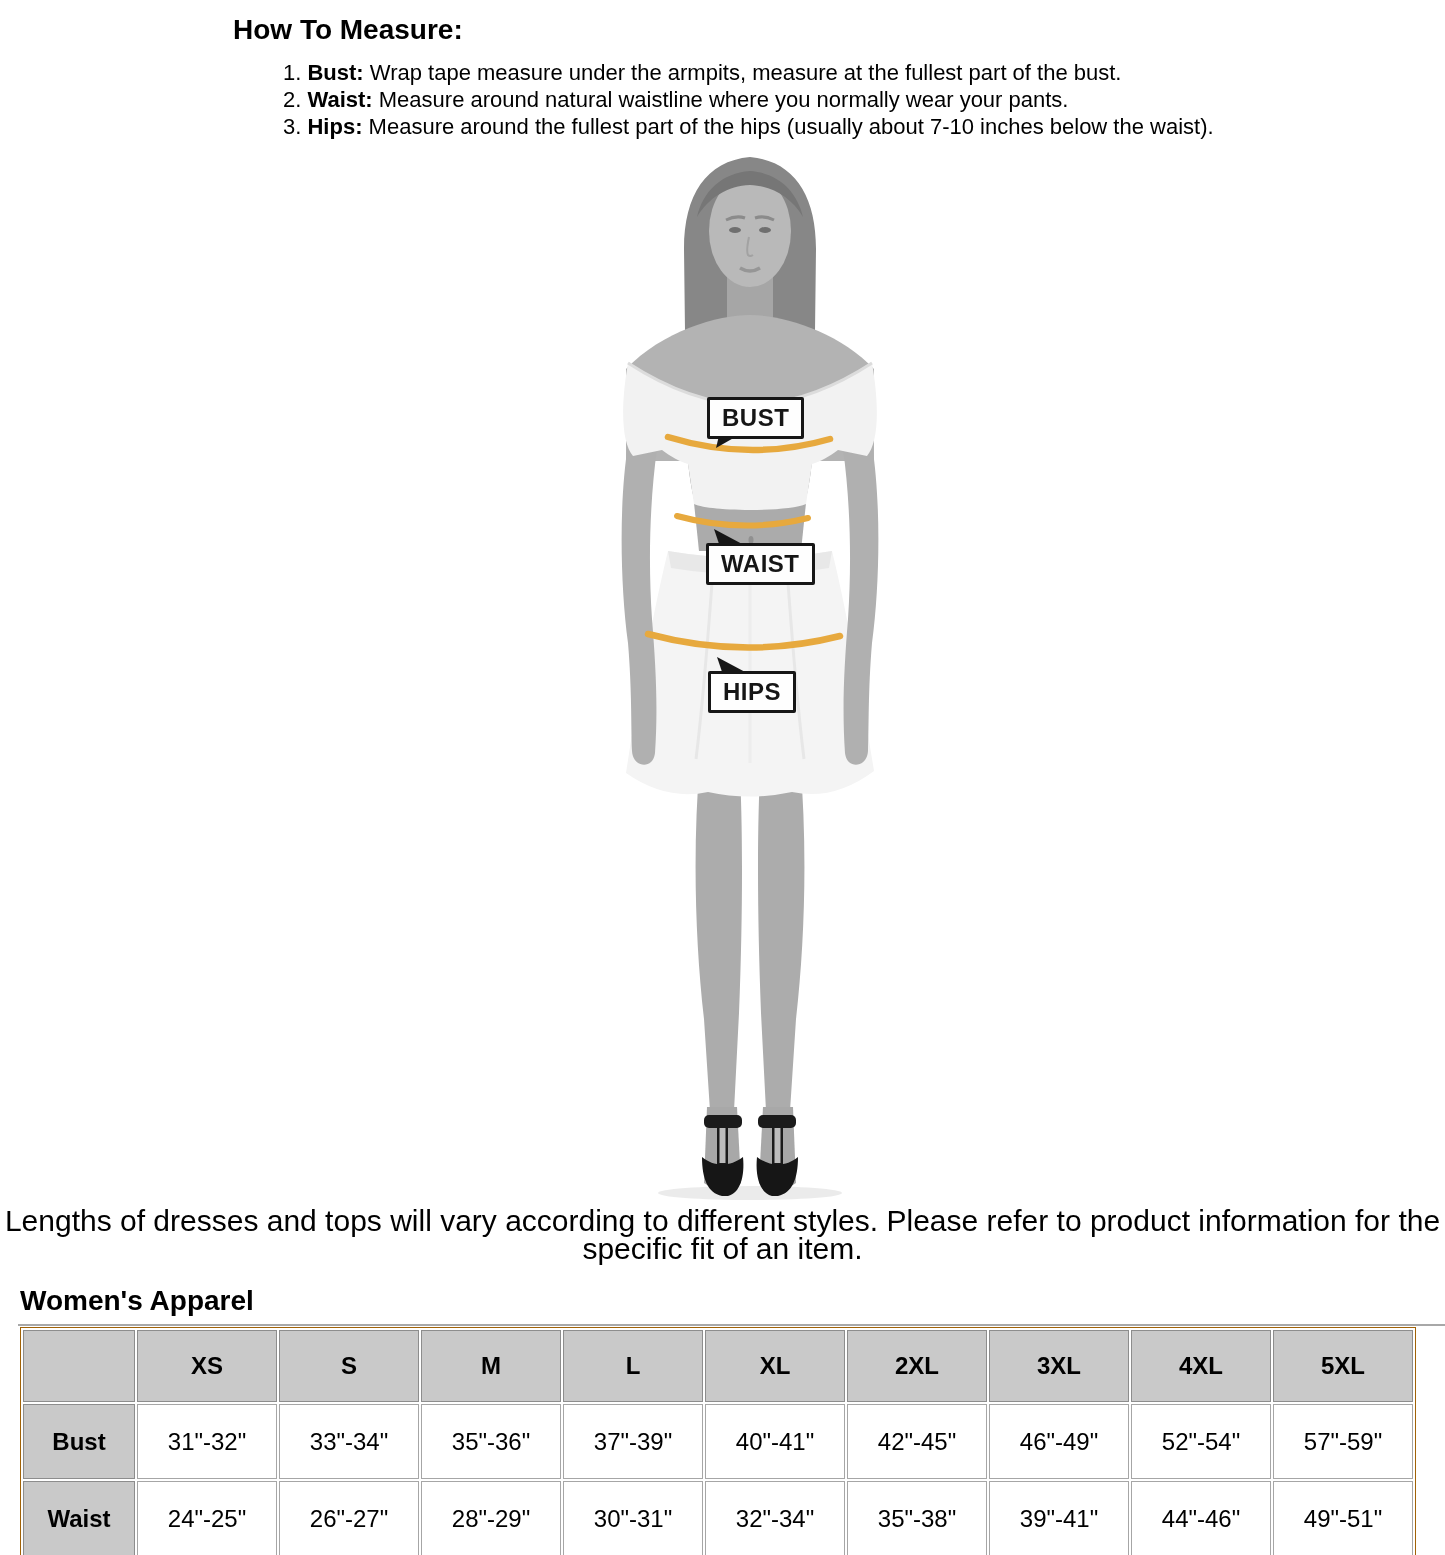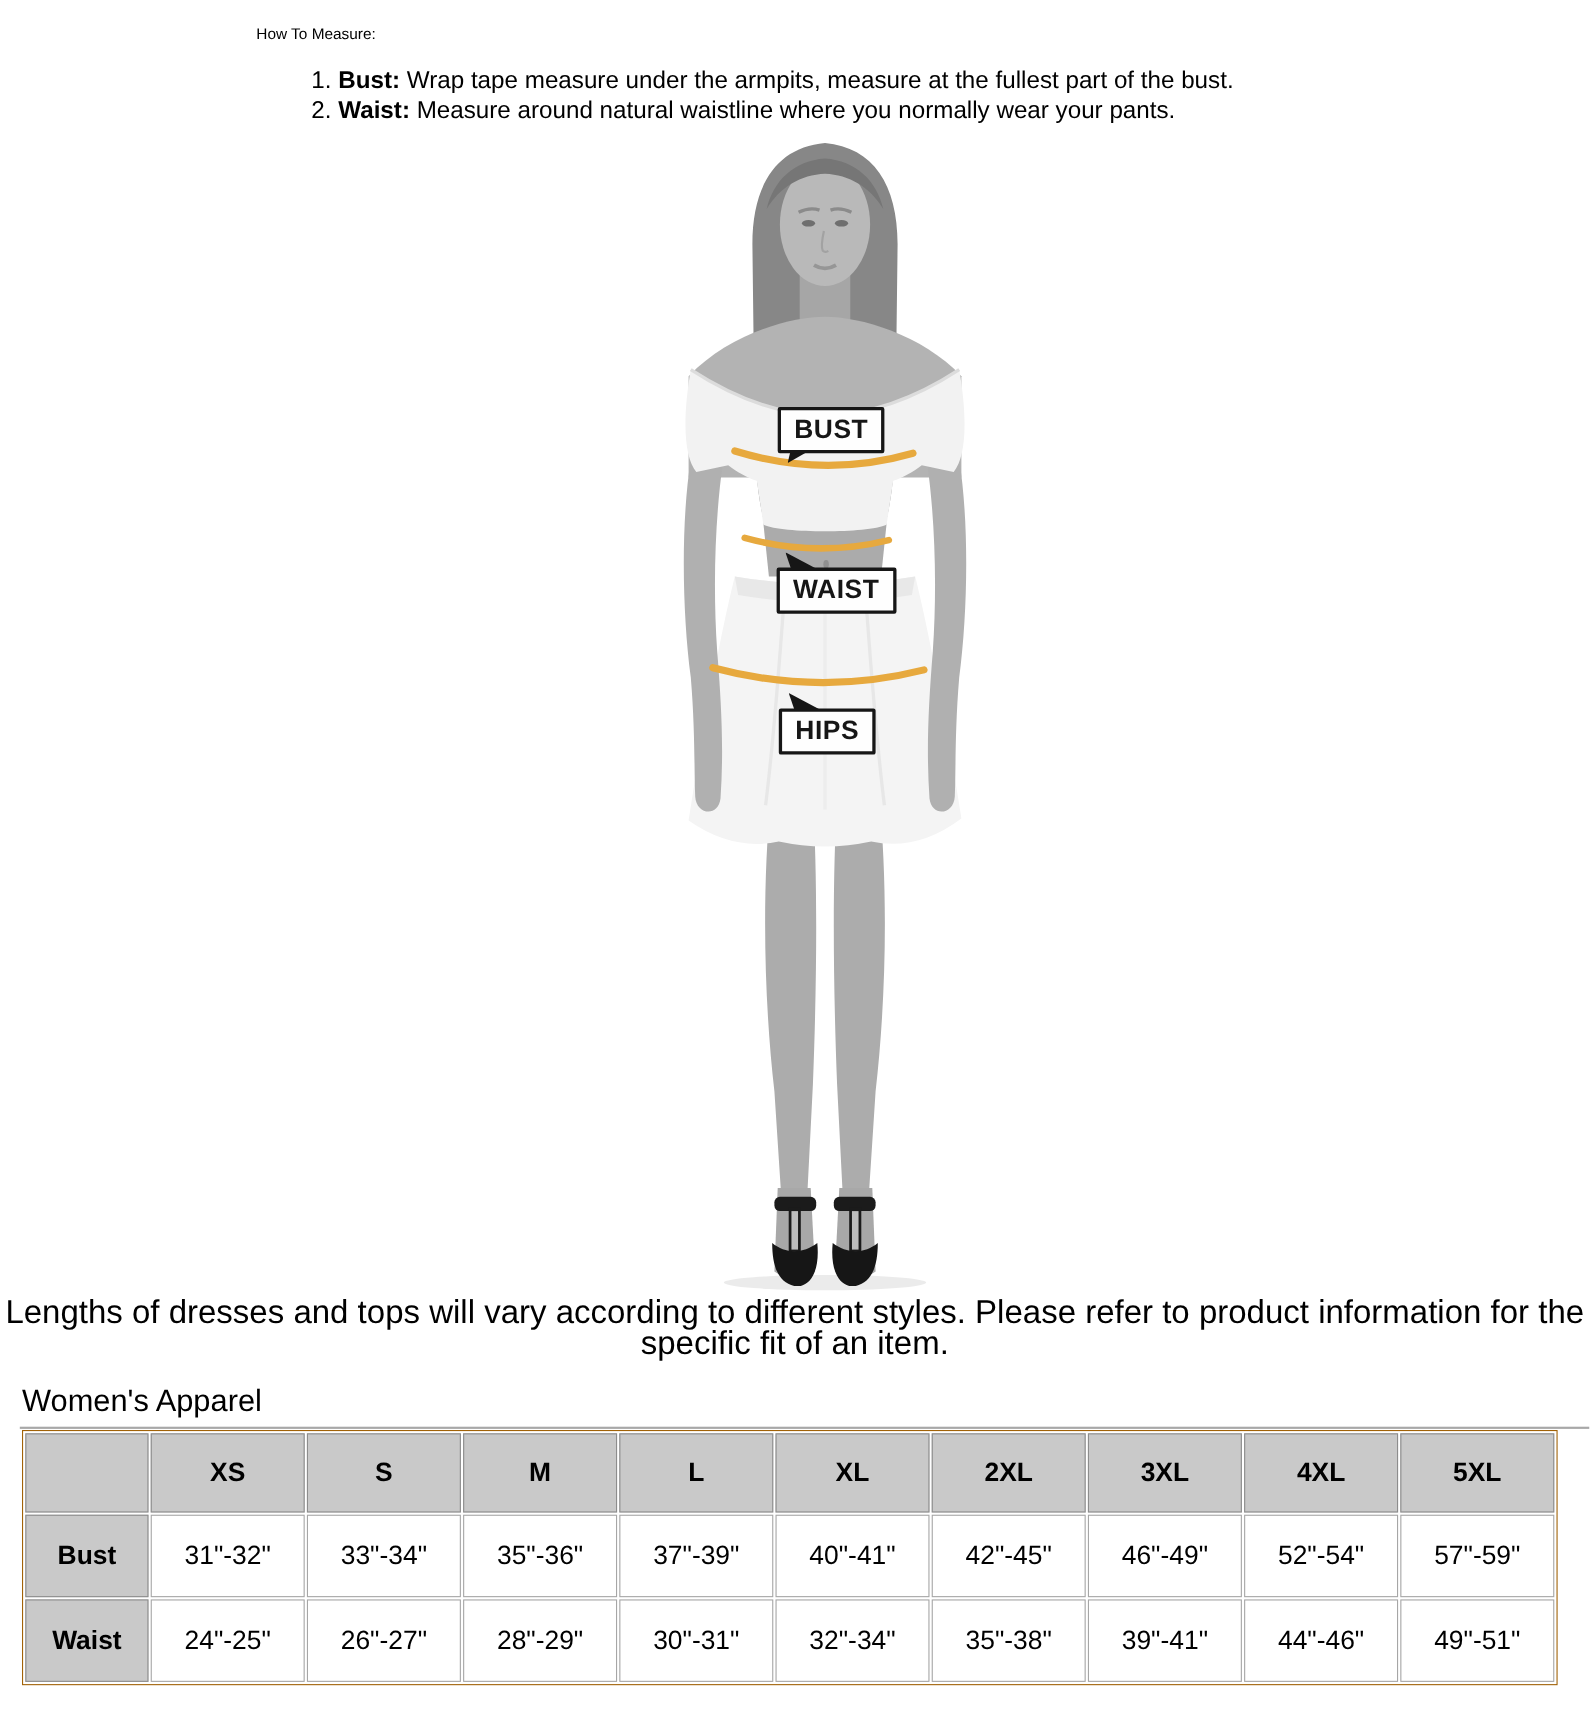--- a/index.html
+++ b/index.html
@@ -5,21 +5,21 @@
   * { box-sizing: border-box; }
   html, body { margin: 0; padding: 0; background: #ffffff; }
   body {
     width: 1445px; height: 1555px; overflow: hidden;
     font-family: "Liberation Sans", "DejaVu Sans", sans-serif;
     color: #000;
   }
   .page { position: relative; width: 1445px; height: 1555px; padding-top: 17px; }
 
   
-  .howto-title { margin: 0 0 0 233px; font-size: 14px; line-height: 26px; font-weight: 400; }
+  .howto-title { margin: 0 0 0 233px; font-size: 28px; line-height: 26px; font-weight: 700; }
   .howto-list { margin: 16px 0 0 283px; }
   .howto-item { font-size: 22px; line-height: 27px; }
   .howto-item b { font-weight: 700; }
 
   
   .figure-wrap { position: relative; height: 1050px; margin-top: 11px; }
   .model-svg { position: absolute; left: 600px; top: 0; width: 300px; height: 1050px; }
   .measure-line { stroke: var(--measure-line, #E7A93E); fill: none; stroke-linecap: round; }
 
   .tag {
@@ -38,21 +38,21 @@
 
   .tag-bust  { left: 707px; top: 246px; }
   .tag-bust-pointer  { left: 716px; top: 281px; width: 28px; height: 16px; }
   .tag-waist { left: 706px; top: 392px; }
   .tag-waist-pointer { left: 714px; top: 378px; width: 30px; height: 16px; }
   .tag-hips  { left: 708px; top: 520px; }
   .tag-hips-pointer  { left: 717px; top: 506px; width: 30px; height: 16px; }
 
   
   .fit-note { margin-top: 6px; text-align: center; font-size: 30px; line-height: 28px; }
-  .section-title { margin: 22px 0 0 20px; font-size: 28px; line-height: 32px; font-weight: 400; }
+  .section-title { margin: 22px 0 0 20px; font-size: 28px; line-height: 32px; font-weight: 700; }
   .table-topline { border: none; height: 2px; background: #a8a8a8; margin: 7px 0 0 18px; }
 
   
   .size-table {
     margin: 1px 0 0 20px;
     border-collapse: separate; border-spacing: 2px;
     border: 1px solid #a16207;
   }
   .size-table th, .size-table td {
     text-align: center; vertical-align: middle;
@@ -81,20 +81,21 @@
 </head>
 <body>
 
 <div class="page">
 
   <div class="howto-title">How To Measure:</div>
 
   <div class="howto-list">
     <div class="howto-item"><span>1.</span> <b>Bust:</b><span> Wrap tape measure under the armpits, measure at the fullest part of the bust.</span></div>
     <div class="howto-item"><span>2.</span> <b>Waist:</b><span> Measure around natural waistline where you normally wear your pants.</span></div>
+    <div class="howto-item"><span>3.</span> <b>Hips:</b><span> Measure around the fullest part of the hips (usually about 7-10 inches below the waist).</span></div>
   </div>
 
   <div class="figure-wrap">
 
     <svg class="model-svg" viewBox="0 0 300 1050" aria-hidden="true">
 
       <ellipse cx="150" cy="1042" rx="92" ry="7" fill="#000000" opacity="0.08"></ellipse>
 
       <path d="M150,6 C106,10 84,44 84,98 L86,262 C86,332 97,368 107,376 L193,376 C203,368 214,332 214,262 L216,98 C216,44 194,10 150,6 Z" fill="#878787"></path>
 

